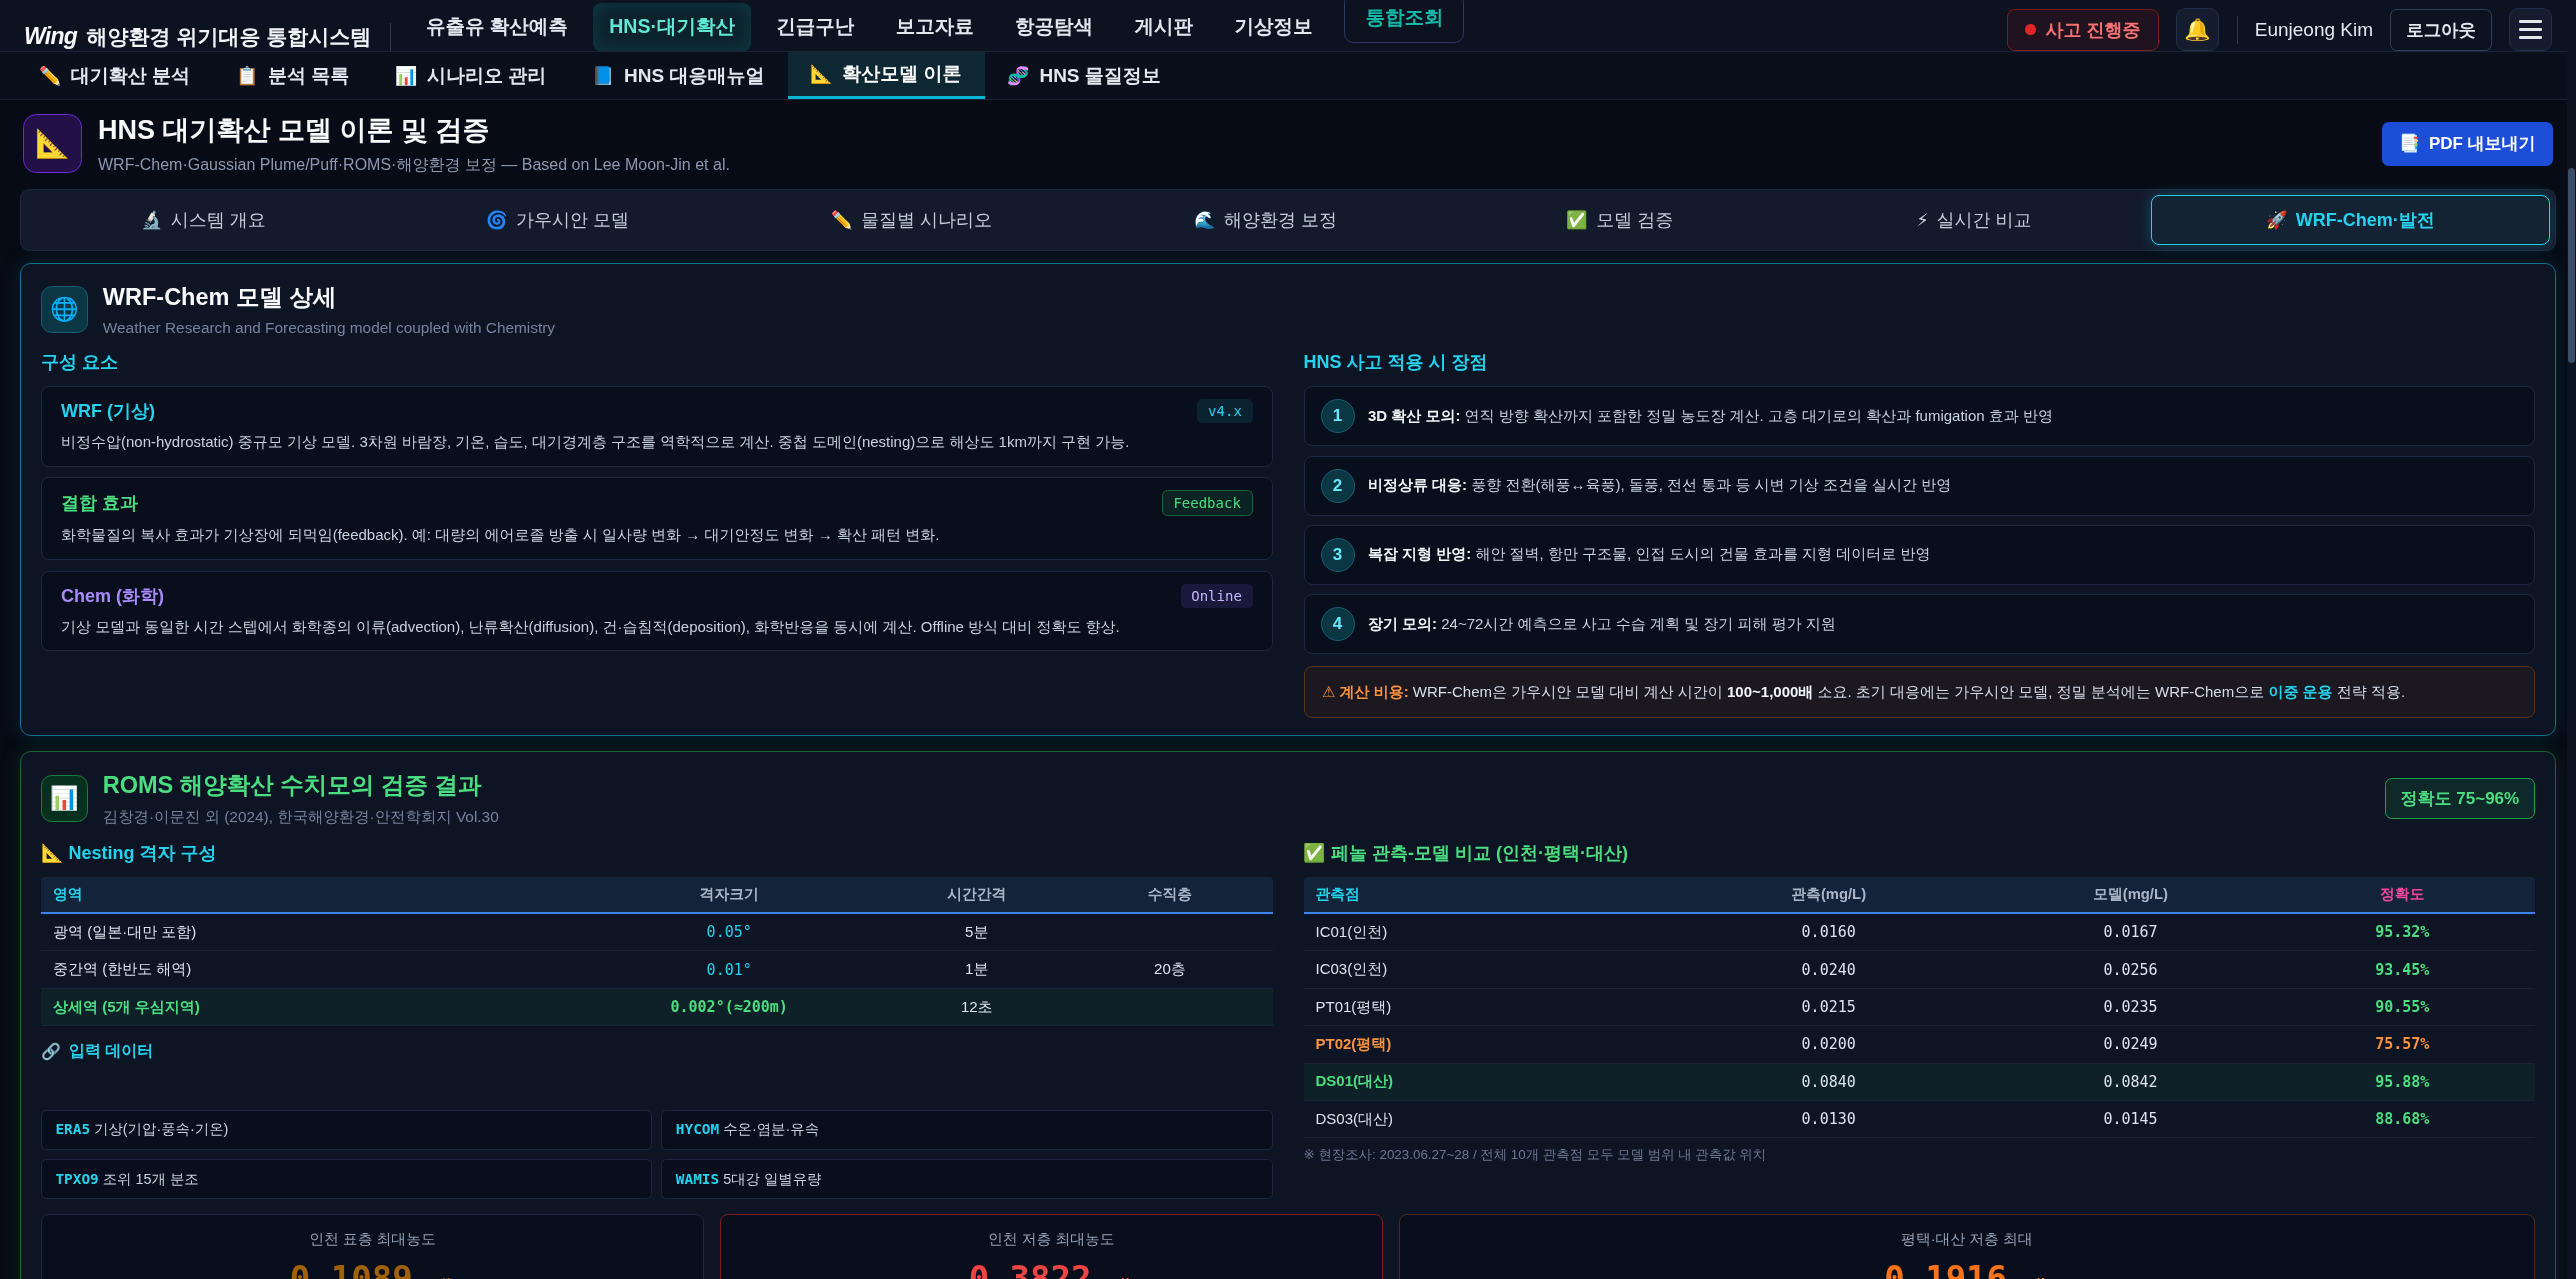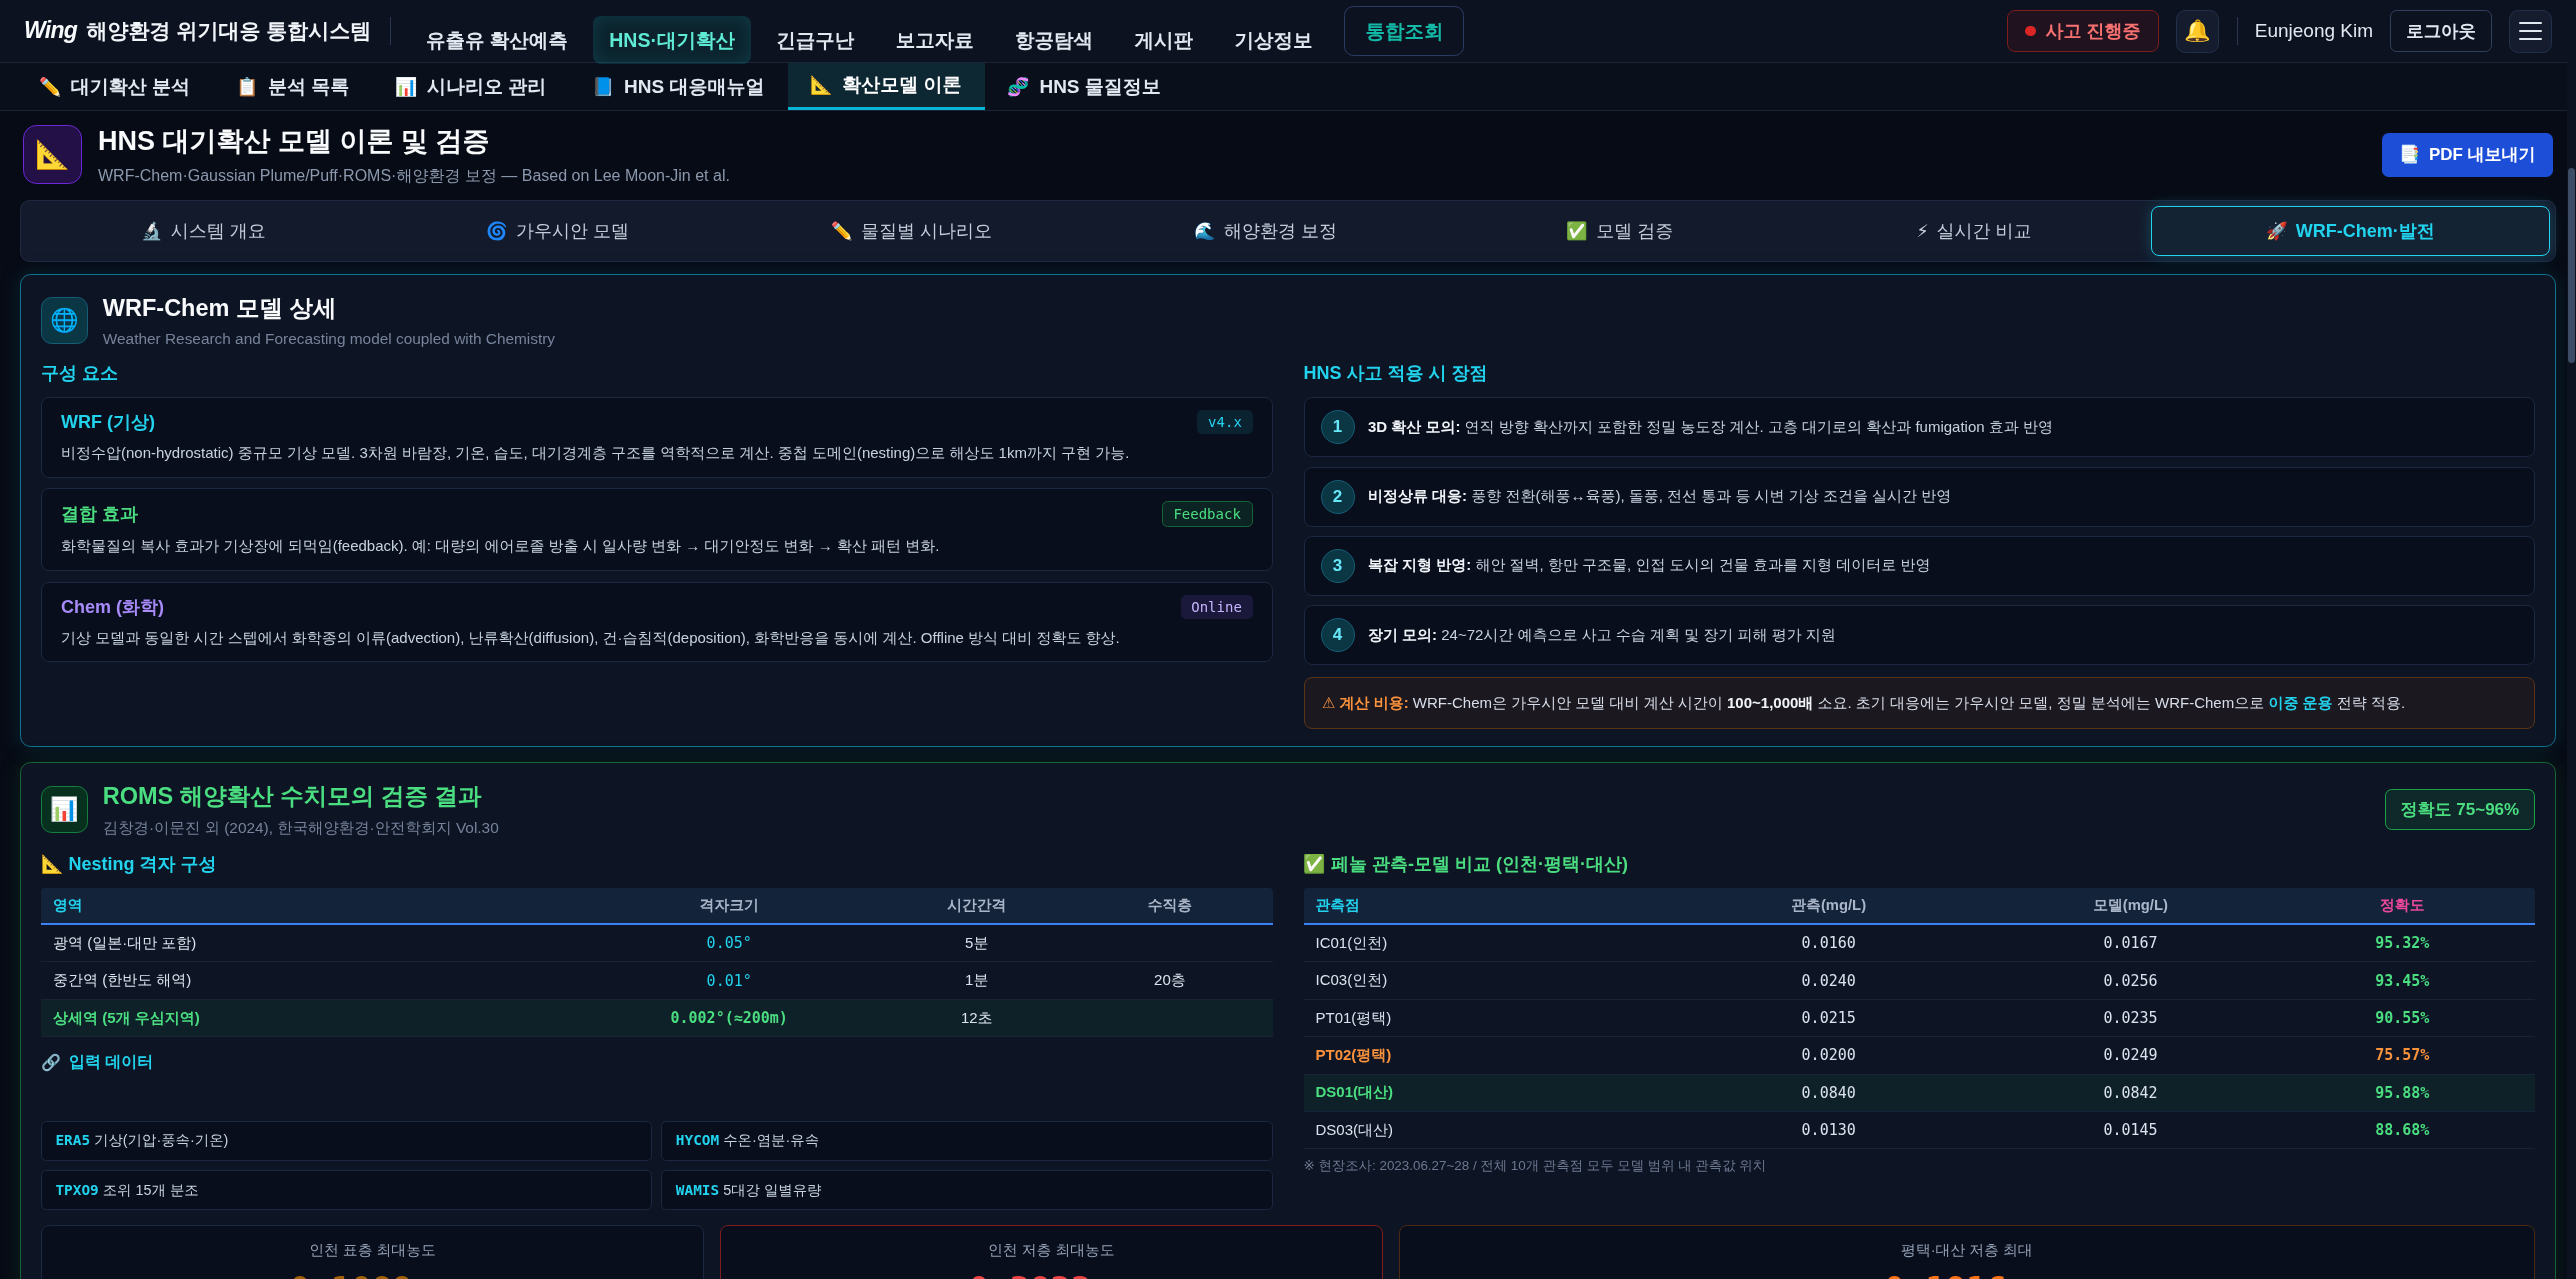--- a/index.html
+++ b/index.html
@@ -8,22 +8,22 @@
     background: #070b15;
     color: #e5e7eb;
     font-family: "Liberation Sans", "DejaVu Sans", sans-serif;
     font-size: 15.4px;
     position: relative;
   }
   .mono { font-family: "DejaVu Sans Mono", monospace; }
 
   
   .topbar {
-    height: 63px; background: #0c1220; border-bottom: 0.7px solid #1b2436;
-    display: flex; align-items: center; padding: 0 24px; gap: 19px;
+    height: 52px; background: #0c1220; border-bottom: 0.7px solid #1b2436;
+    display: flex; align-items: flex-end; padding: 0 24px; gap: 19px;
   }
   .logo { display: flex; align-items: baseline; gap: 9.4px; white-space: nowrap; }
   .logo-mark { font-style: italic; font-weight: bold; font-size: 23px; color: #f8fafc; letter-spacing: -0.7px; }
   .logo-text { font-weight: bold; font-size: 21px; color: #f1f5f9; }
   .v-divider { width: 0.7px; height: 28px; background: #2b3750; }
   .mainnav { display: flex; align-items: center; gap: 9.4px; flex: 1; }
   .mainnav .nav-item {
     font-size: 19.5px; font-weight: bold; color: #e2e8f0; padding: 10.7px 16px; border-radius: 8px; cursor: pointer; white-space: nowrap; margin-top: 18px;
   }
   .mainnav .nav-item.active { color: #5eead4; background: rgba(20,184,166,.10); box-shadow: 0 0 17.4px rgba(34,211,238,.15) inset; }

